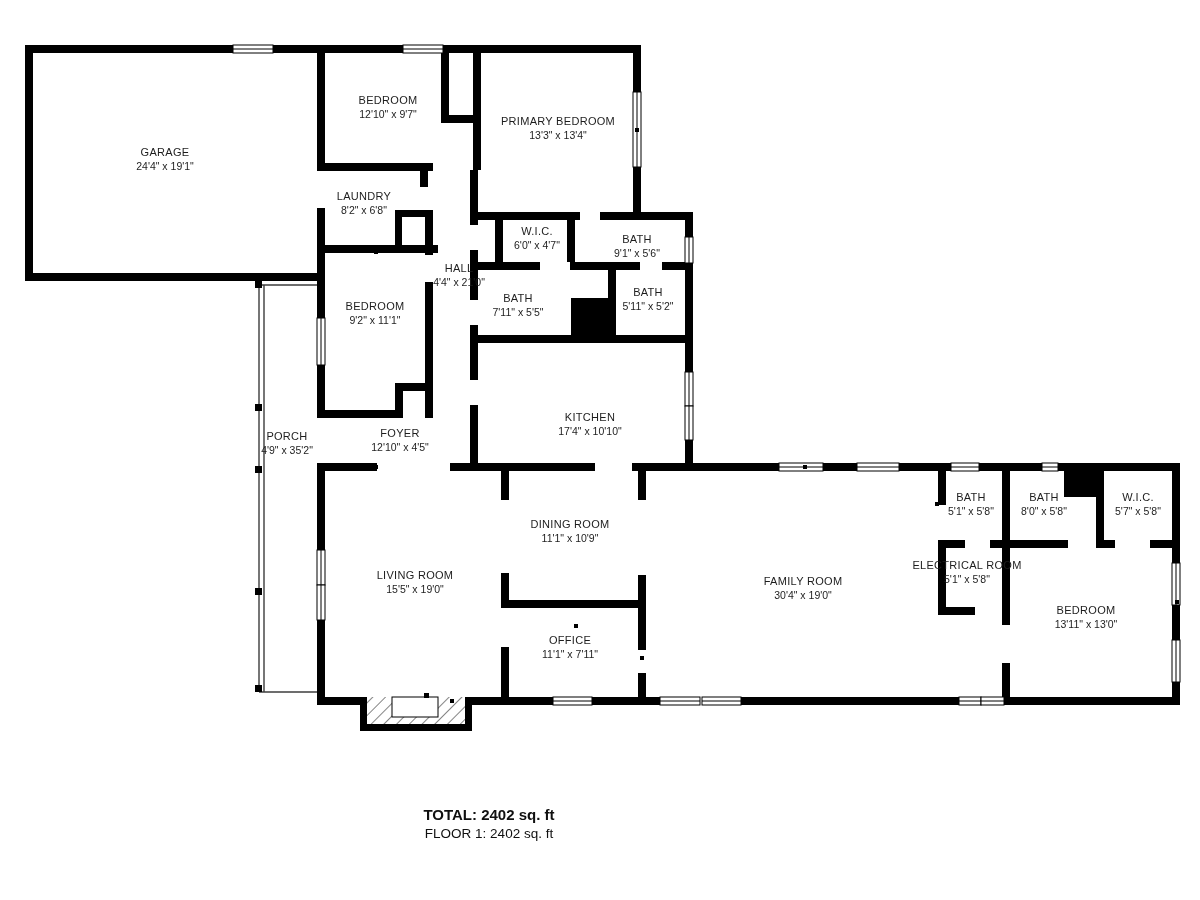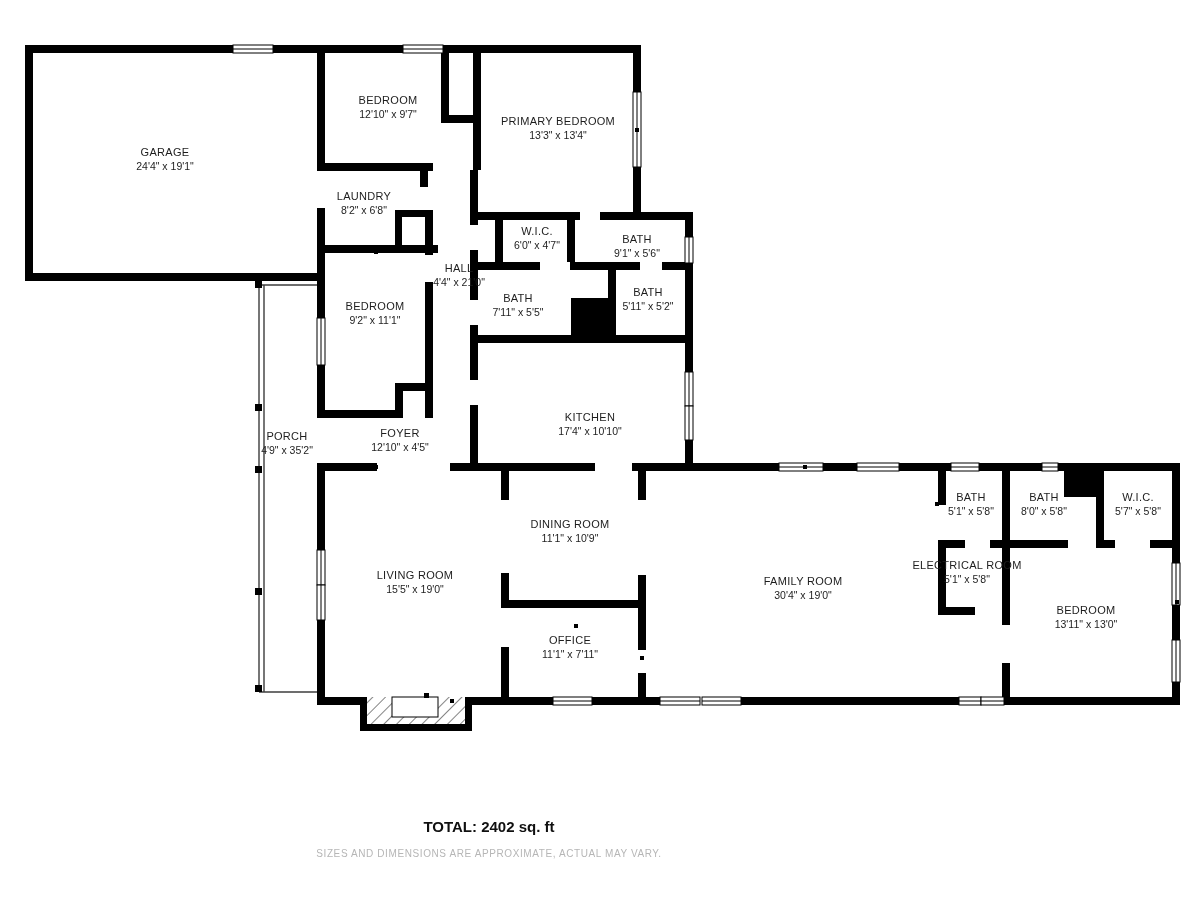--- a/index.html
+++ b/index.html
@@ -5,21 +5,21 @@
   html,body{margin:0;padding:0;background:#ffffff;}
   body{width:1200px;height:900px;position:relative;font-family:"Liberation Sans",sans-serif;overflow:hidden;}
   #plan{position:absolute;left:0;top:0;}
   .wall{fill:#000000;}
   .tick{fill:#000000;}
   .win-rect{fill:#ffffff;stroke:#000000;stroke-width:1;}
   .win-line{stroke:#000000;stroke-width:1;}
   text.rn{font-family:"Liberation Sans",sans-serif;font-size:11px;fill:#1d1d1d;letter-spacing:0.3px;text-anchor:middle;}
   text.rd{font-family:"Liberation Sans",sans-serif;font-size:10.5px;fill:#1d1d1d;text-anchor:middle;}
   .porch-line{stroke:#3c3c3c;stroke-width:1.4;fill:none;}
-  .summary{position:absolute;left:0;top:806px;width:978px;text-align:center;color:#101010;margin-top:12px;}
+  .summary{position:absolute;left:0;top:806px;width:978px;text-align:center;color:#101010;}
   .s-total{font-size:15px;font-weight:bold;margin:0 0 3px 0;}
   .s-line{font-size:13.5px;margin:0 0 3px 0;}
   .s-disc{font-size:10px;color:#b6b6b6;letter-spacing:0.6px;margin-top:13px;}
 </style>
 </head>
 <body>
 
 <svg id="plan" width="1200" height="900" viewBox="0 0 1200 900">
   <defs>
     <pattern id="hatch" width="9" height="9" patternUnits="userSpaceOnUse" patternTransform="rotate(45)">
@@ -317,14 +317,14 @@
     <text class="rn" x="967" y="569">ELECTRICAL ROOM</text>
     <text class="rd" x="967" y="583">5'1" x 5'8"</text>
 
     <text class="rn" x="1086" y="614">BEDROOM</text>
     <text class="rd" x="1086" y="628">13'11" x 13'0"</text>
   </g>
 </svg>
 
 <div class="summary">
   <div class="s-total">TOTAL: 2402 sq. ft</div>
-  <div class="s-disc">SIZES AND DIMENSIONS ARE APPROXIMATE, ACTUAL MAY VARY.</div>
+  <div class="s-line">FLOOR 1: 2402 sq. ft</div>
 </div>
 
 </body></html>

